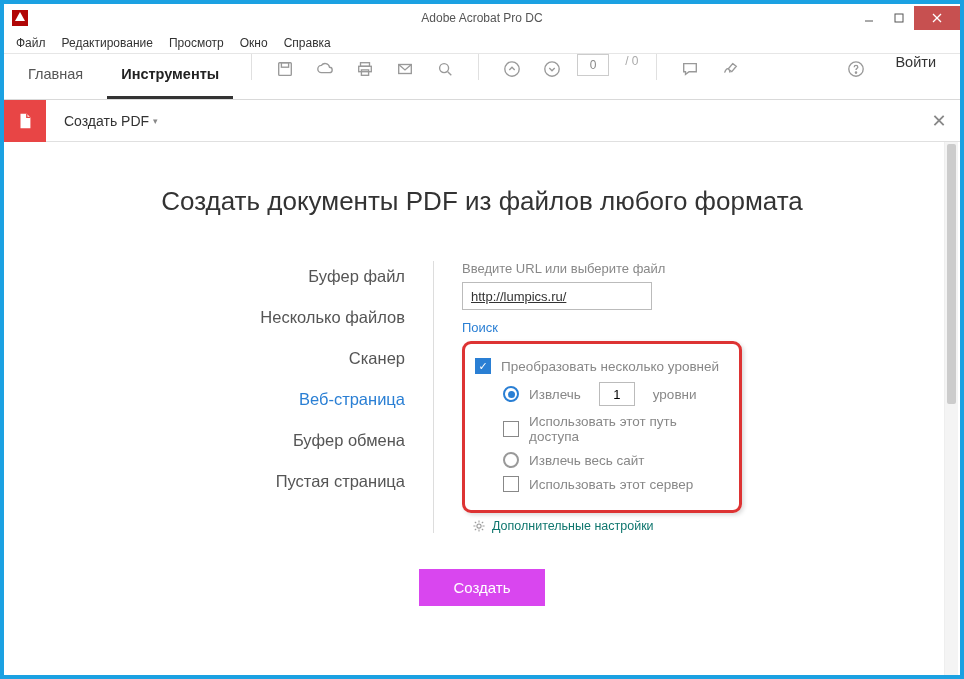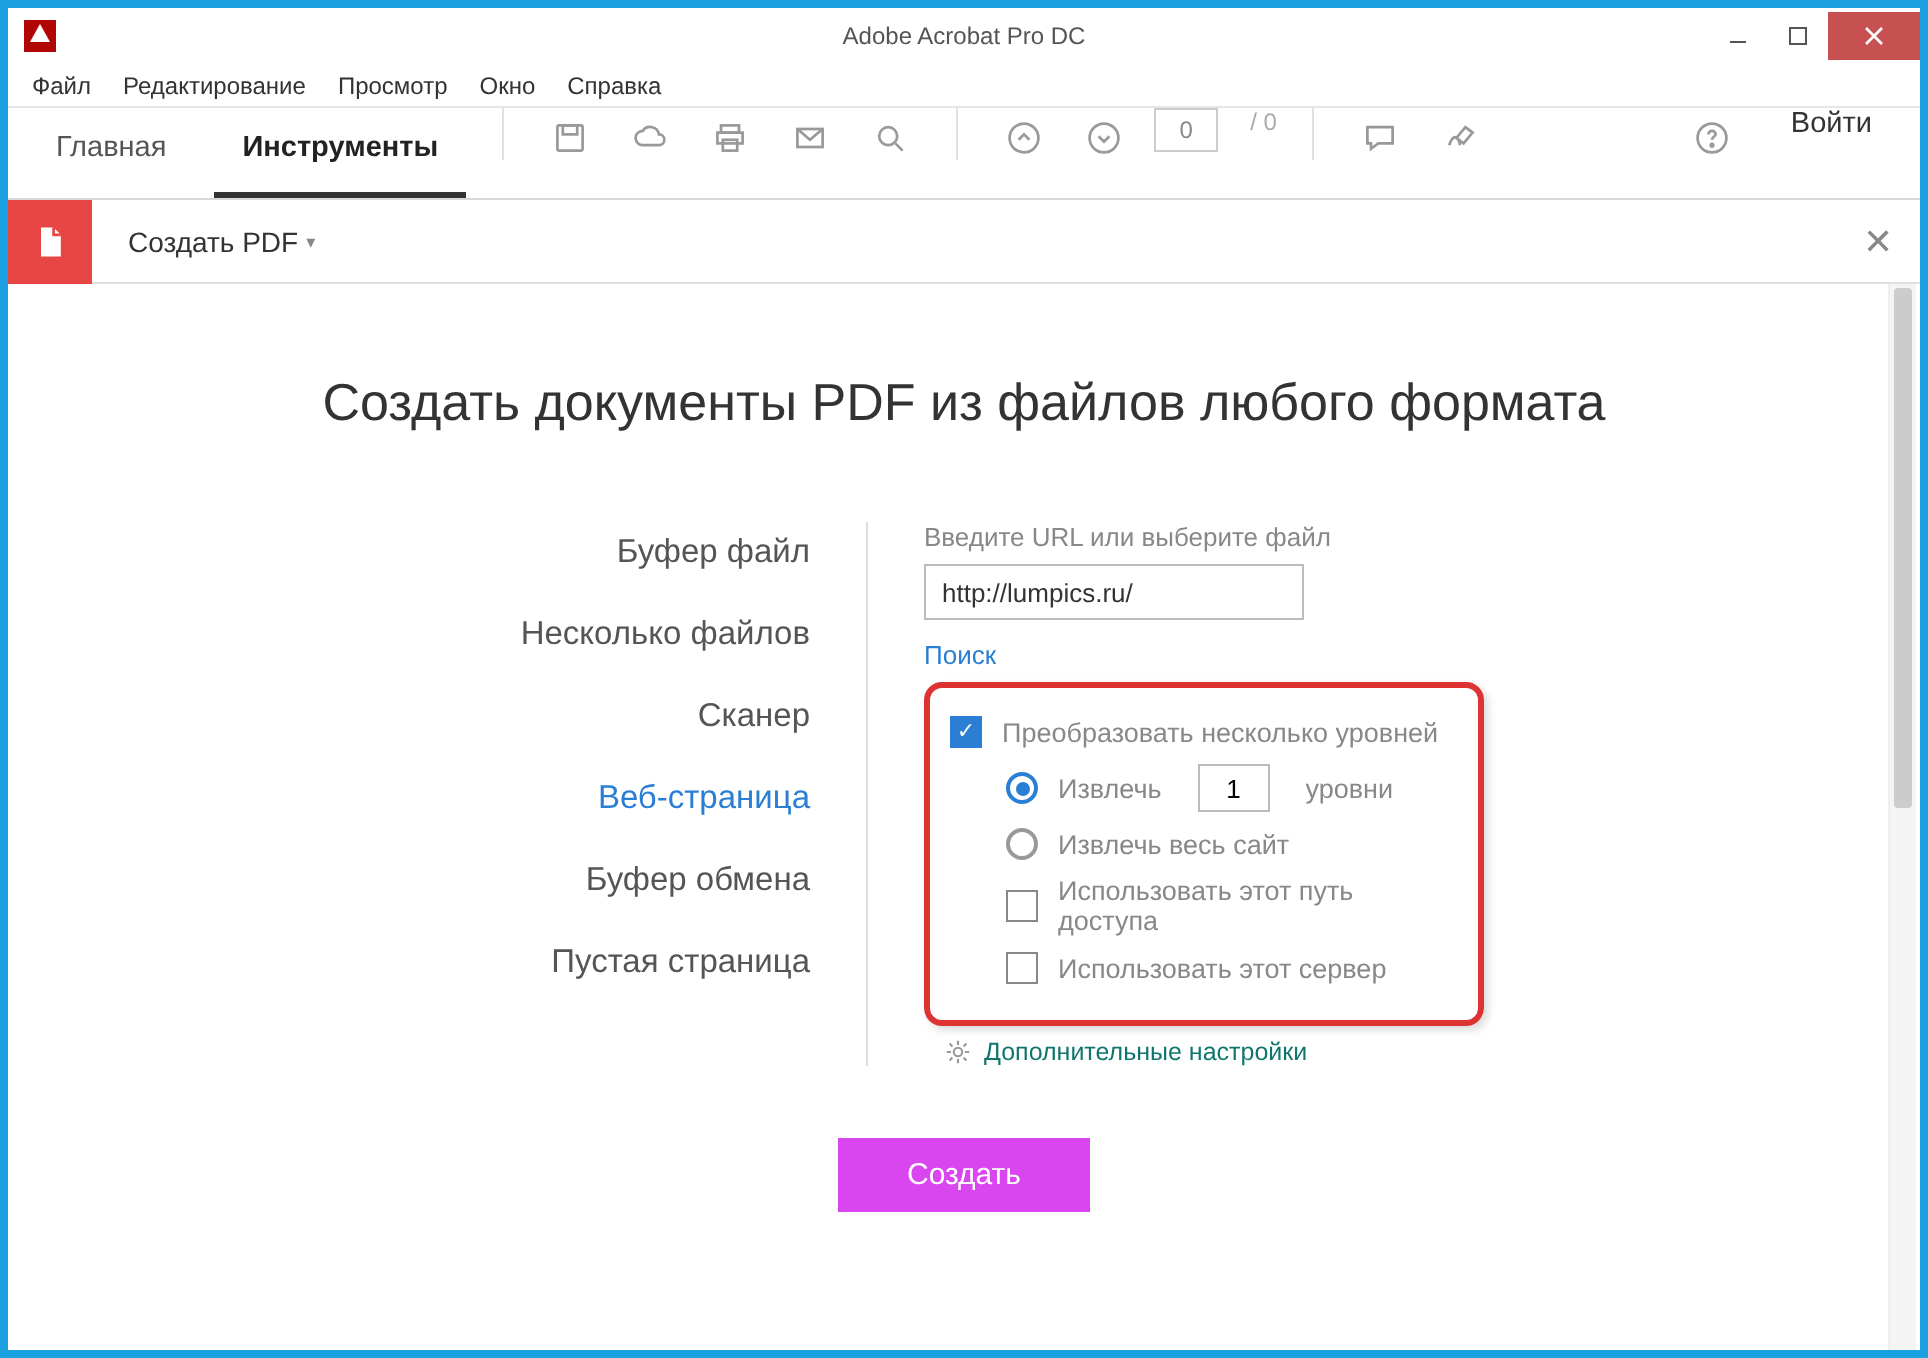--- a/index.html
+++ b/index.html
@@ -34,21 +34,21 @@
 .content { flex:1; position:relative; overflow:hidden; }
 .scrollbar { position:absolute; right:2px; top:0; bottom:0; width:14px; background:#f4f4f4; border-left:1px solid #eee;}
 .scroll-thumb { position:absolute; top:2px; left:2px; right:2px; height:260px; background:#ccc; border-radius:2px;}
 .heading { text-align:center; font-size:26px; font-weight:300; color:#333; margin-top:44px; }
 .layout { display:flex; margin-top:44px; padding: 0 40px 0 0;}
 .options { width:430px; display:flex; flex-direction:column; align-items:flex-end; gap:22px; padding-right:28px; border-right:1px solid #ddd; padding-top:6px; padding-bottom:6px;}
 .opt { font-size:16.5px; color:#555; font-weight:300; }
 .opt.active { color:#2a7fd4; }
 .panel { flex:1; padding-left:28px; font-size:13px; color:#555; }
 .field-label { font-size:13px; color:#888; margin-bottom:6px; }
-.url-input { width:190px; height:28px; border:1px solid #bbb; padding:0 8px; font-size:13px; color:#333; }
+.url-input { width:190px; height:28px; border:1px solid #bbb; padding:0 8px; font-size:13px; color:#333;text-decoration:underline; }
 .search-link { color:#2a7fd4; font-size:13px; margin-top:10px; display:block; }
 .highlight-box { border:3px solid #d33; border-radius:9px; padding:10px 16px 14px 10px; margin-top:6px; width:280px; box-shadow: 2px 2px 4px rgba(0,0,0,0.15);}
 .row { display:flex; align-items:center; gap:10px; padding:4px 0; font-size:13.5px; color:#888; }
 .chk { width:16px; height:16px; border:1px solid #888; display:inline-flex; align-items:center; justify-content:center; flex-shrink:0; }
 .chk.checked { background:#2a7fd4; border-color:#2a7fd4; color:#fff; font-size:11px; line-height:1; }
 .radio { width:16px; height:16px; border:2px solid #999; border-radius:50%; display:inline-flex; align-items:center; justify-content:center; flex-shrink:0;}
 .radio.checked { border-color:#2a7fd4; }
 .radio.checked::after { content:""; width:7px; height:7px; border-radius:50%; background:#2a7fd4; }
 .level-input { width:36px; height:24px; border:1px solid #bbb; text-align:center; font-size:13px; margin:0 8px;}
 .indent { padding-left:28px; }
@@ -204,26 +204,26 @@
             <span class="chk checked">✓</span>
             <span>Преобразовать несколько уровней</span>
           </div>
           <div class="row indent">
             <span class="radio checked"></span>
             <span>Извлечь</span>
             <input class="level-input" value="1" style="">
             <span>уровни</span>
           </div>
           <div class="row indent">
+            <span class="chk"></span>
+            <span>Использовать этот путь доступа</span>
+          </div>
+          <div class="row indent">
             <span class="radio"></span>
             <span>Извлечь весь сайт</span>
-          </div>
-          <div class="row indent">
-            <span class="chk"></span>
-            <span>Использовать этот путь доступа</span>
           </div>
           <div class="row indent">
             <span class="chk"></span>
             <span>Использовать этот сервер</span>
           </div>
         </div>
         <div class="extra">
           <svg class="gear" viewBox="0 0 20 20" fill="none" stroke="#999" stroke-width="1.5">
               <circle cx="10" cy="10" r="3"></circle>
               <path d="M10 2v3M10 15v3M2 10h3M15 10h3M4 4l2 2M14 14l2 2M16 4l-2 2M6 14l-2 2"></path>

